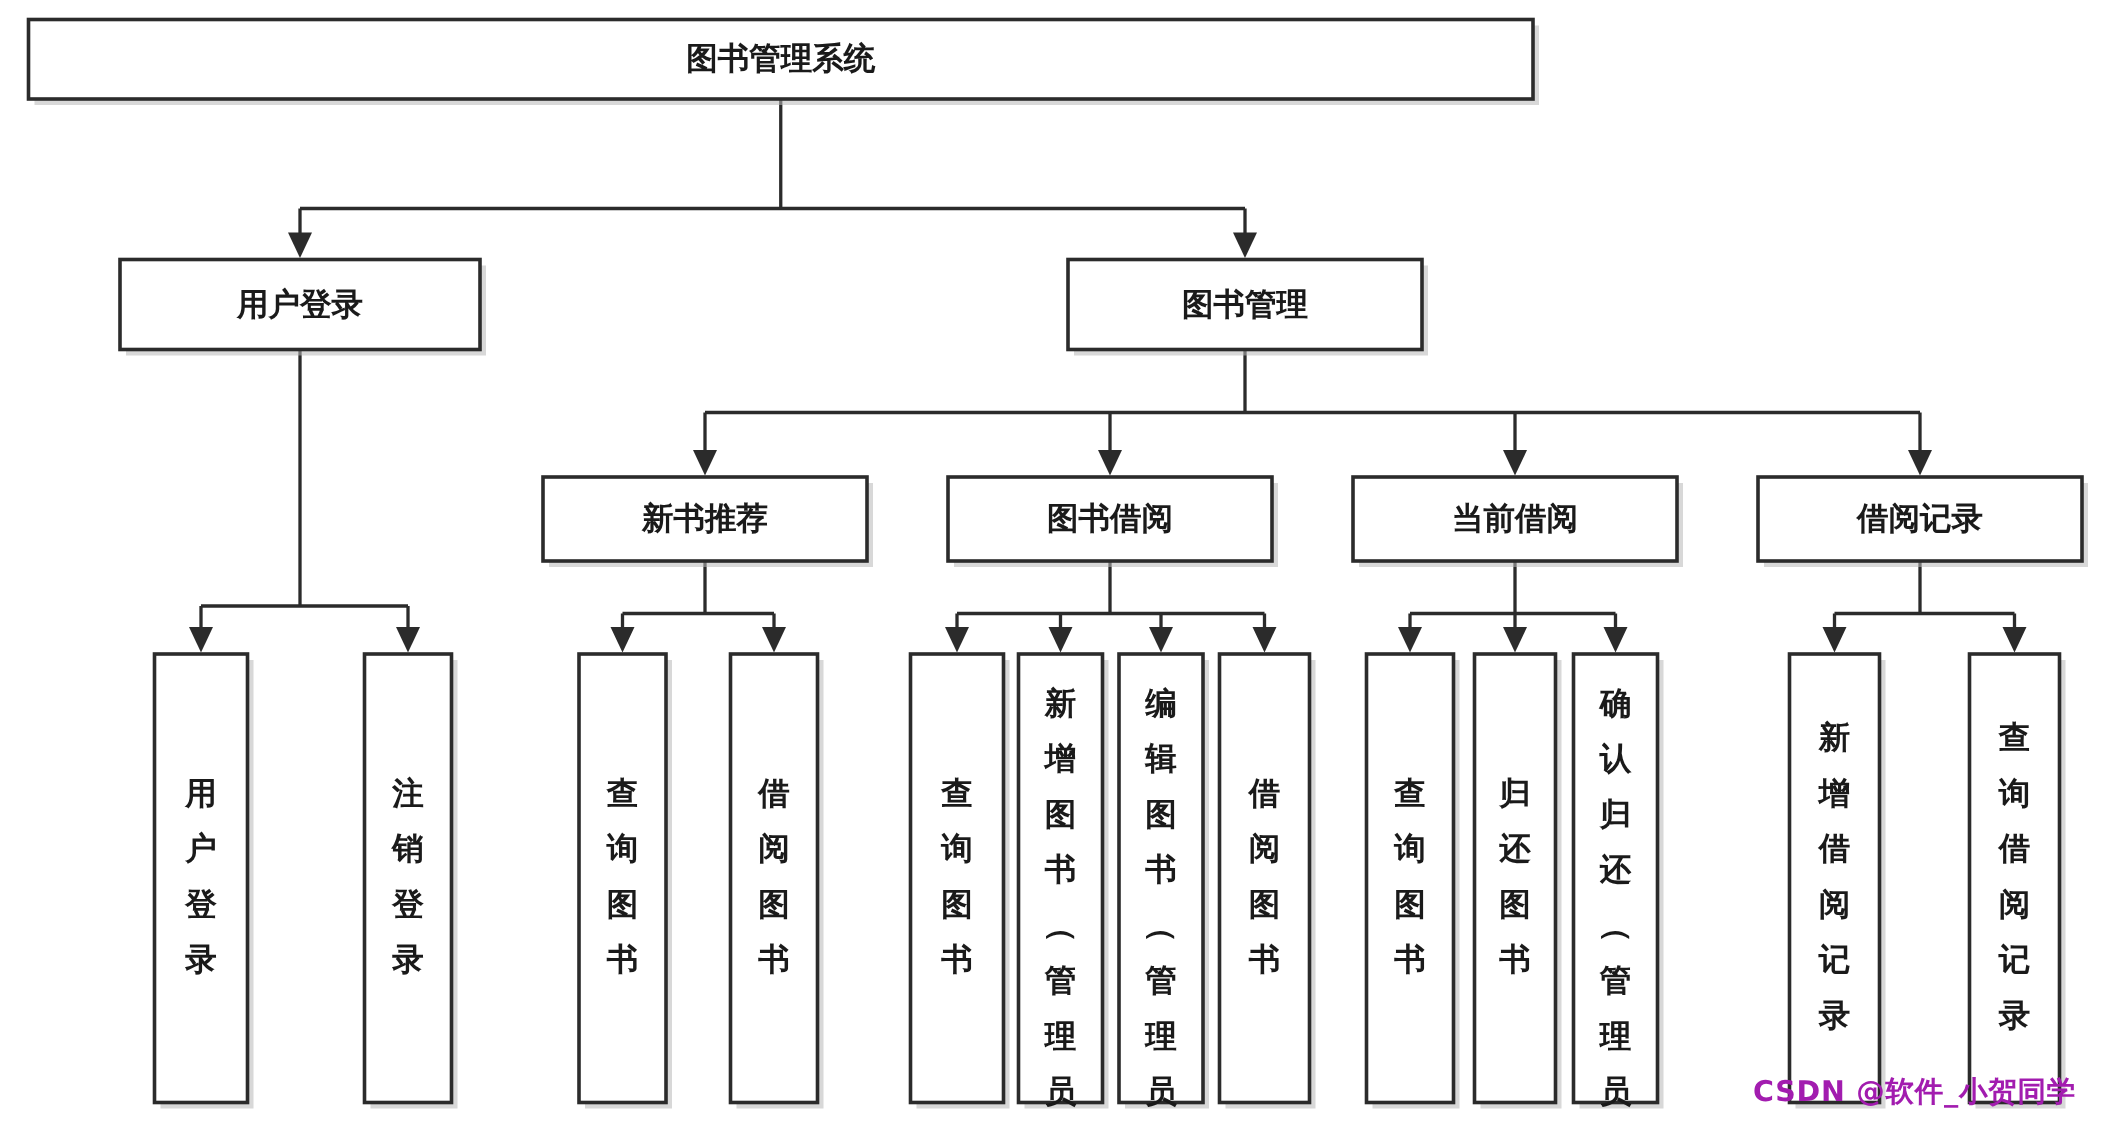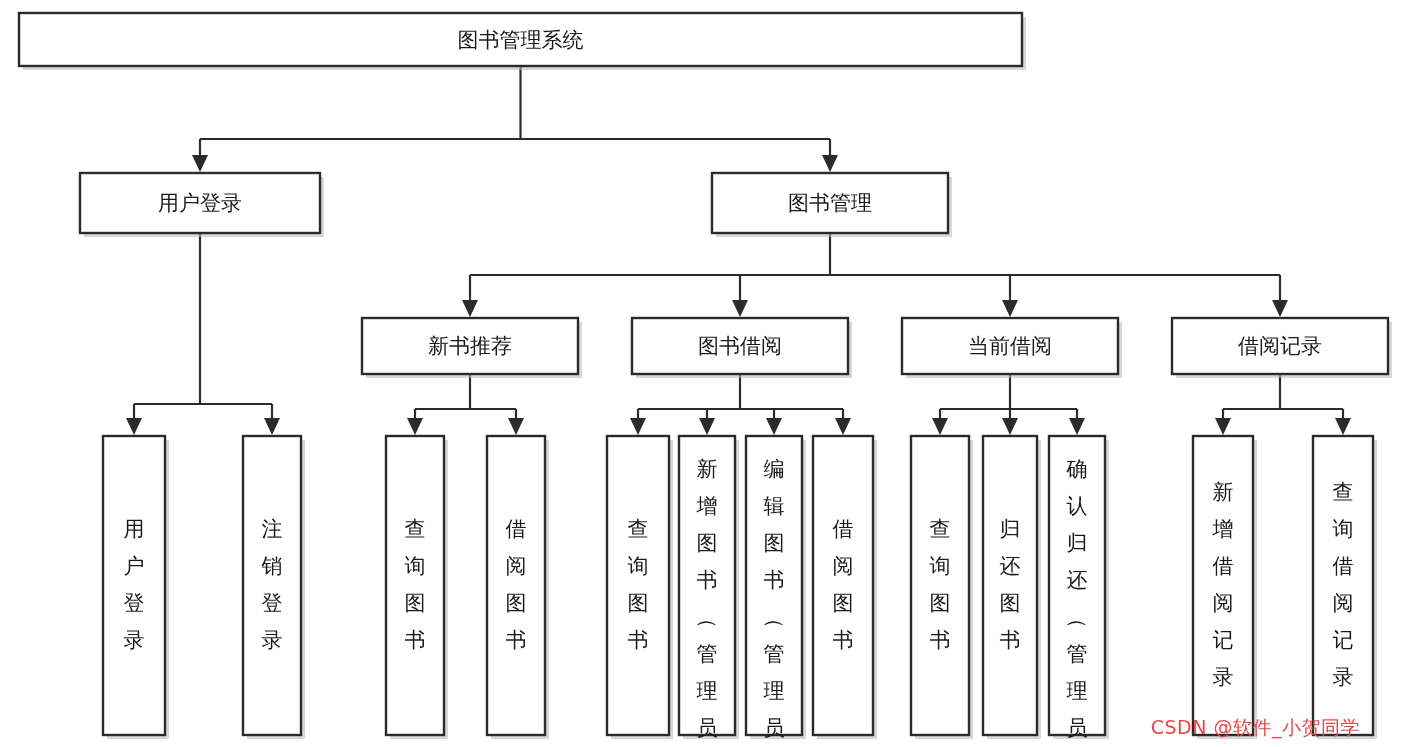--- a/index.html
+++ b/index.html
@@ -11,20 +11,21 @@
     width: 1405px;
     height: 747px;
     font-family: "DejaVu Sans", "Liberation Sans", sans-serif;
     overflow: hidden;
   }
   #diagram-root {
     position: relative;
     width: 1384px;
     height: 747px;
     background: #ffffff;
+    font-weight: bold;
   }
   svg.diagram-canvas {
     position: absolute;
     left: 0;
     top: 0;
     width: 1405px;
     height: 747px;
     display: block;
   }
   .node-box {
@@ -54,25 +55,25 @@
     dominant-baseline: middle;
   }
   .node-label-vertical {
     fill: #1a1a1a;
     font-family: "DejaVu Sans", "Liberation Sans", sans-serif;
     font-size: 21px;
     text-anchor: middle;
   }
   .watermark {
     position: absolute;
-    right: 24px;
+    right: 0;
     bottom: 6px;
     font-family: "DejaVu Sans", "Liberation Sans", sans-serif;
     font-size: 19px;
-    color: #ef4444;
+    color: #a21caf;
     letter-spacing: 0.5px;
     white-space: nowrap;
     user-select: none;
   }
 </style>
 </head>
 <body>
 
 <div id="diagram-root">
   <svg class="diagram-canvas" viewBox="0 0 1405 747">

